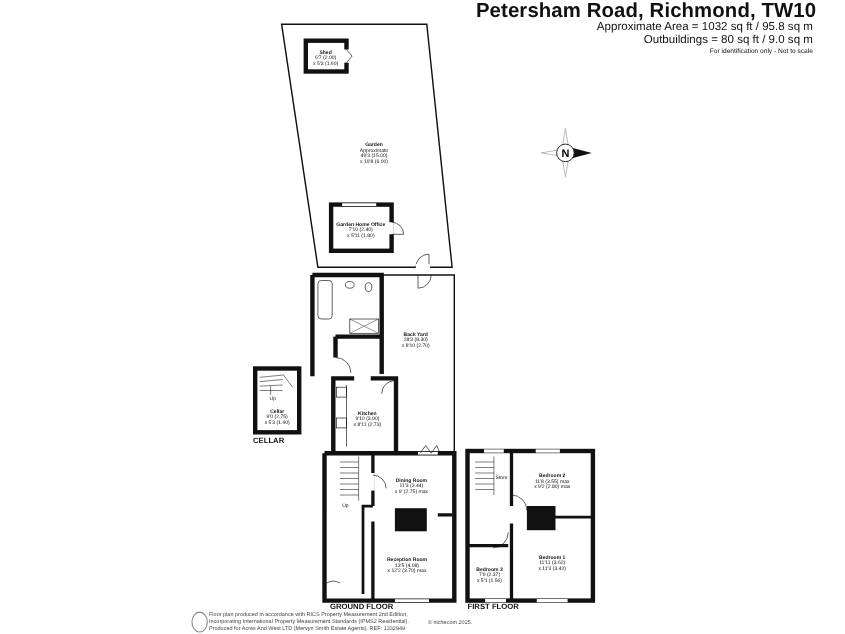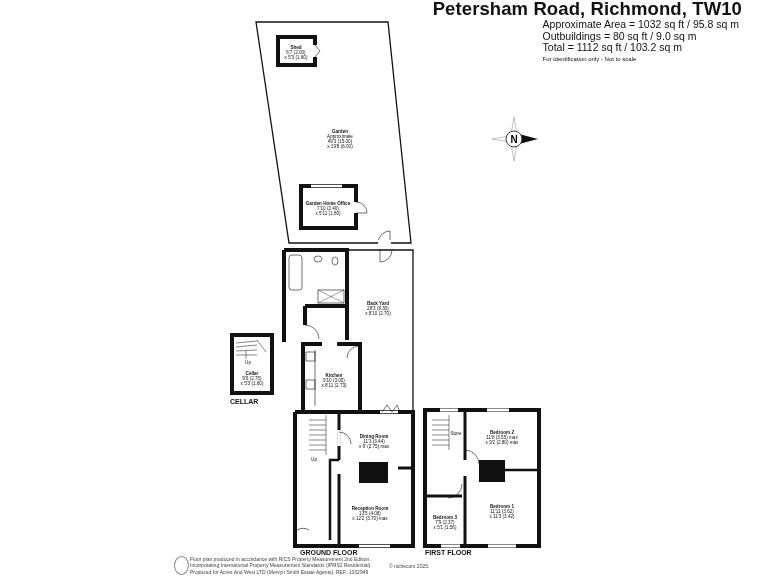--- a/index.html
+++ b/index.html
@@ -1,35 +1,34 @@
 <!DOCTYPE html>
 <html><head>
 <meta charset="utf-8">
 <style>
   html, body { margin:0; padding:0; background:#ffffff; }
   body { width:768px; height:576px; position:relative; overflow:hidden; font-family:"Liberation Sans", sans-serif; color:#111; }
   .title { position:absolute; right:26px; top:-2px; font-size:18.5px; font-weight:bold; letter-spacing:0.1px; white-space:nowrap; }
-  .areas { position:absolute; right:29px; top:19px; font-size:10.5px; line-height:11.5px; }
+  .areas { position:absolute; right:29px; top:19px; text-align:right; font-size:10.5px; line-height:11.5px; }
   .areas .note { font-size:6px; line-height:10px; }
   svg.plan { position:absolute; left:0; top:0; }
   .lbl { font-family:"Liberation Sans", sans-serif; font-size:4.6px; text-anchor:middle; fill:#111; }
   .lbl.b { font-weight:bold; }
   .flabel { position:absolute; font-size:7px; font-weight:bold; }
   .footer { position:absolute; left:190px; top:556px; font-size:5px; line-height:6.3px; color:#444; white-space:nowrap; }
   .copy { position:absolute; left:389px; top:563px; font-size:5px; color:#444; }
   .footlogo { position:absolute; left:174px; top:556px; width:13px; height:17px; border:1px solid #888; border-radius:50%; }
 </style>
 </head>
 <body>
 
 <div class="title">Petersham Road, Richmond, TW10</div>
 <div class="areas">
   <div>Approximate Area = 1032 sq ft / 95.8 sq m</div>
   <div>Outbuildings = 80 sq ft / 9.0 sq m</div>
-  <div>Total = 1112 sq ft / 103.2 sq m</div>
   <div class="note">For identification only - Not to scale</div>
 </div>
 
 <svg class="plan" width="768" height="576" viewBox="0 0 768 576">
 
   <g fill="none" stroke="#111" stroke-width="1.3">
     <polygon points="256,22 388,22 411,243 289,243"></polygon>
   </g>
 
   <g>

